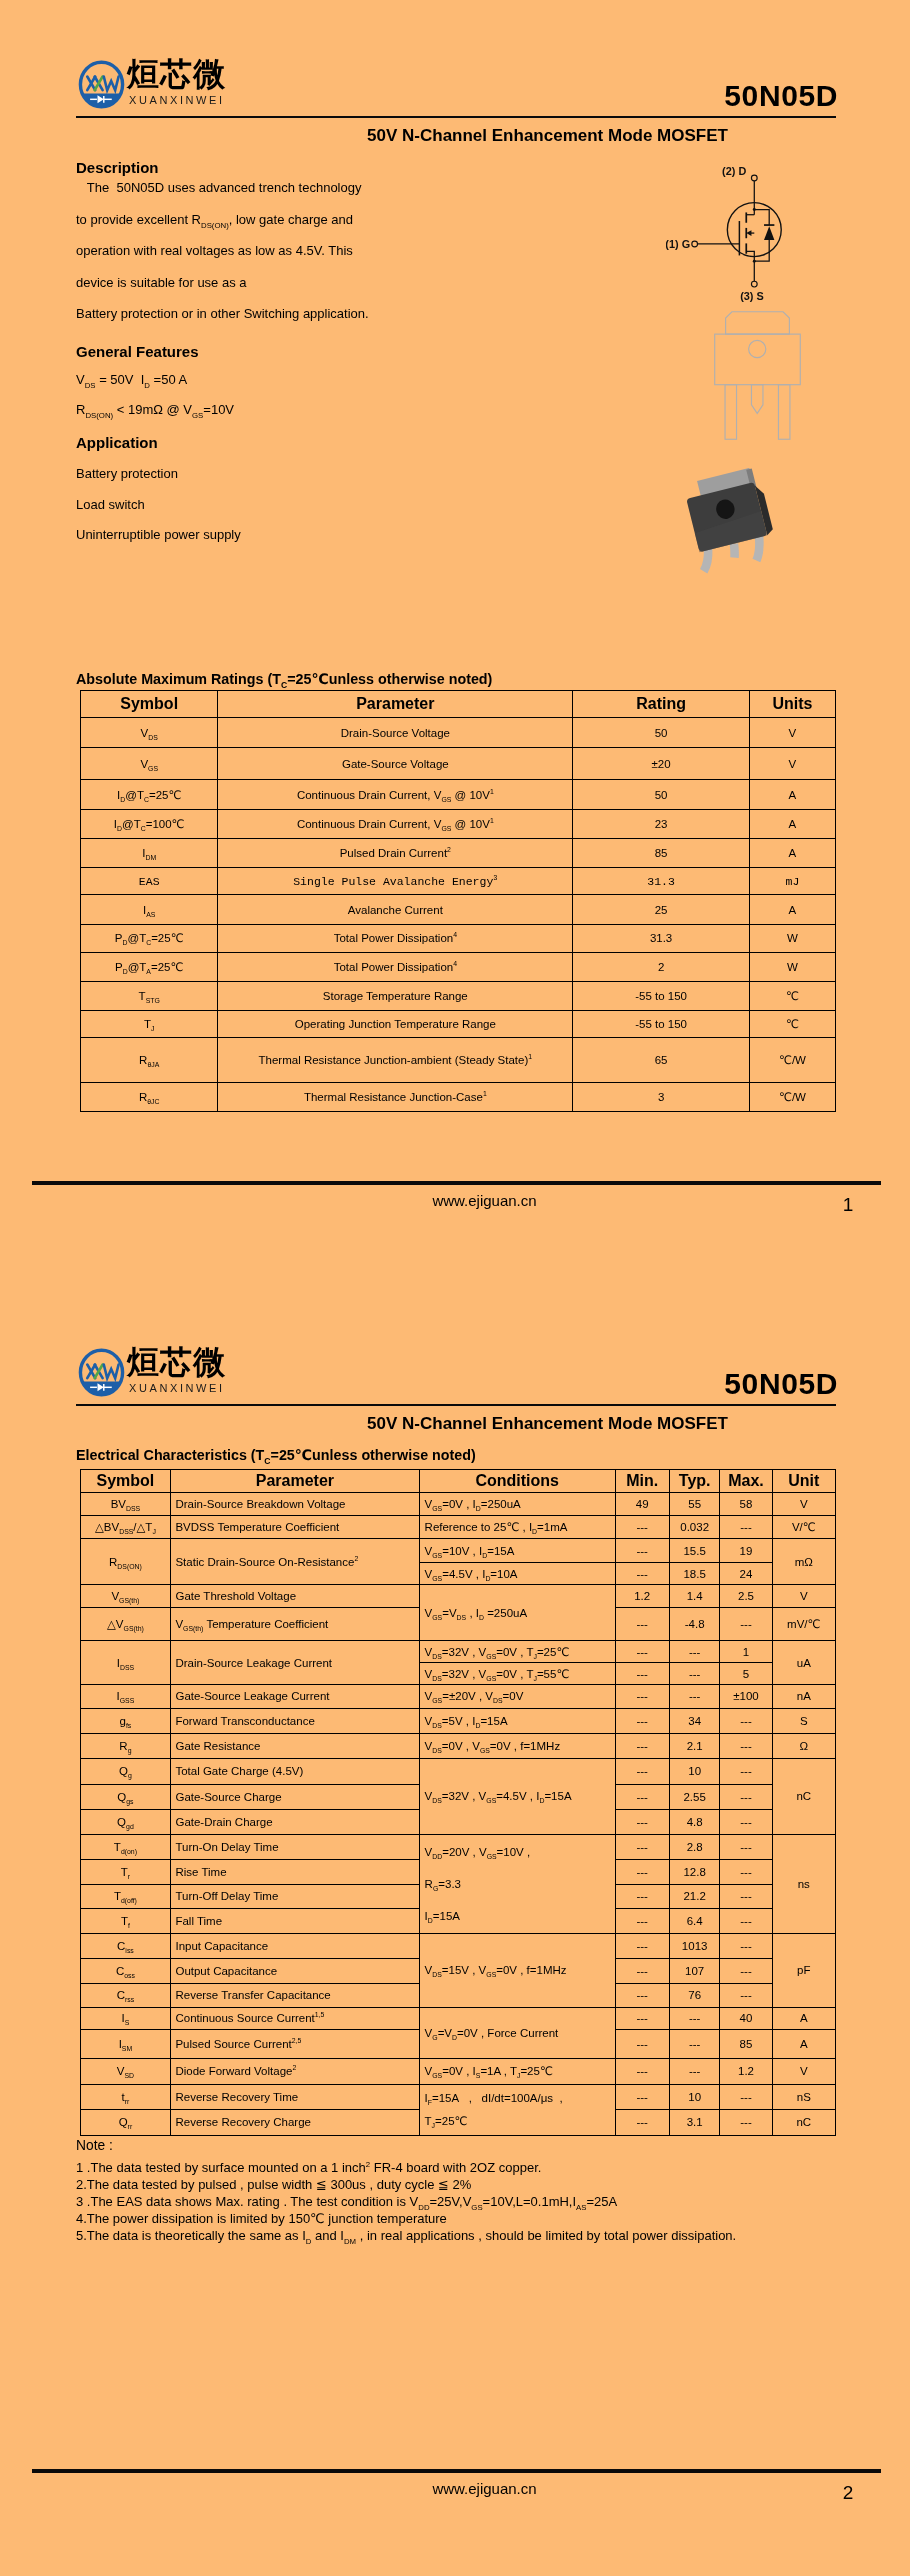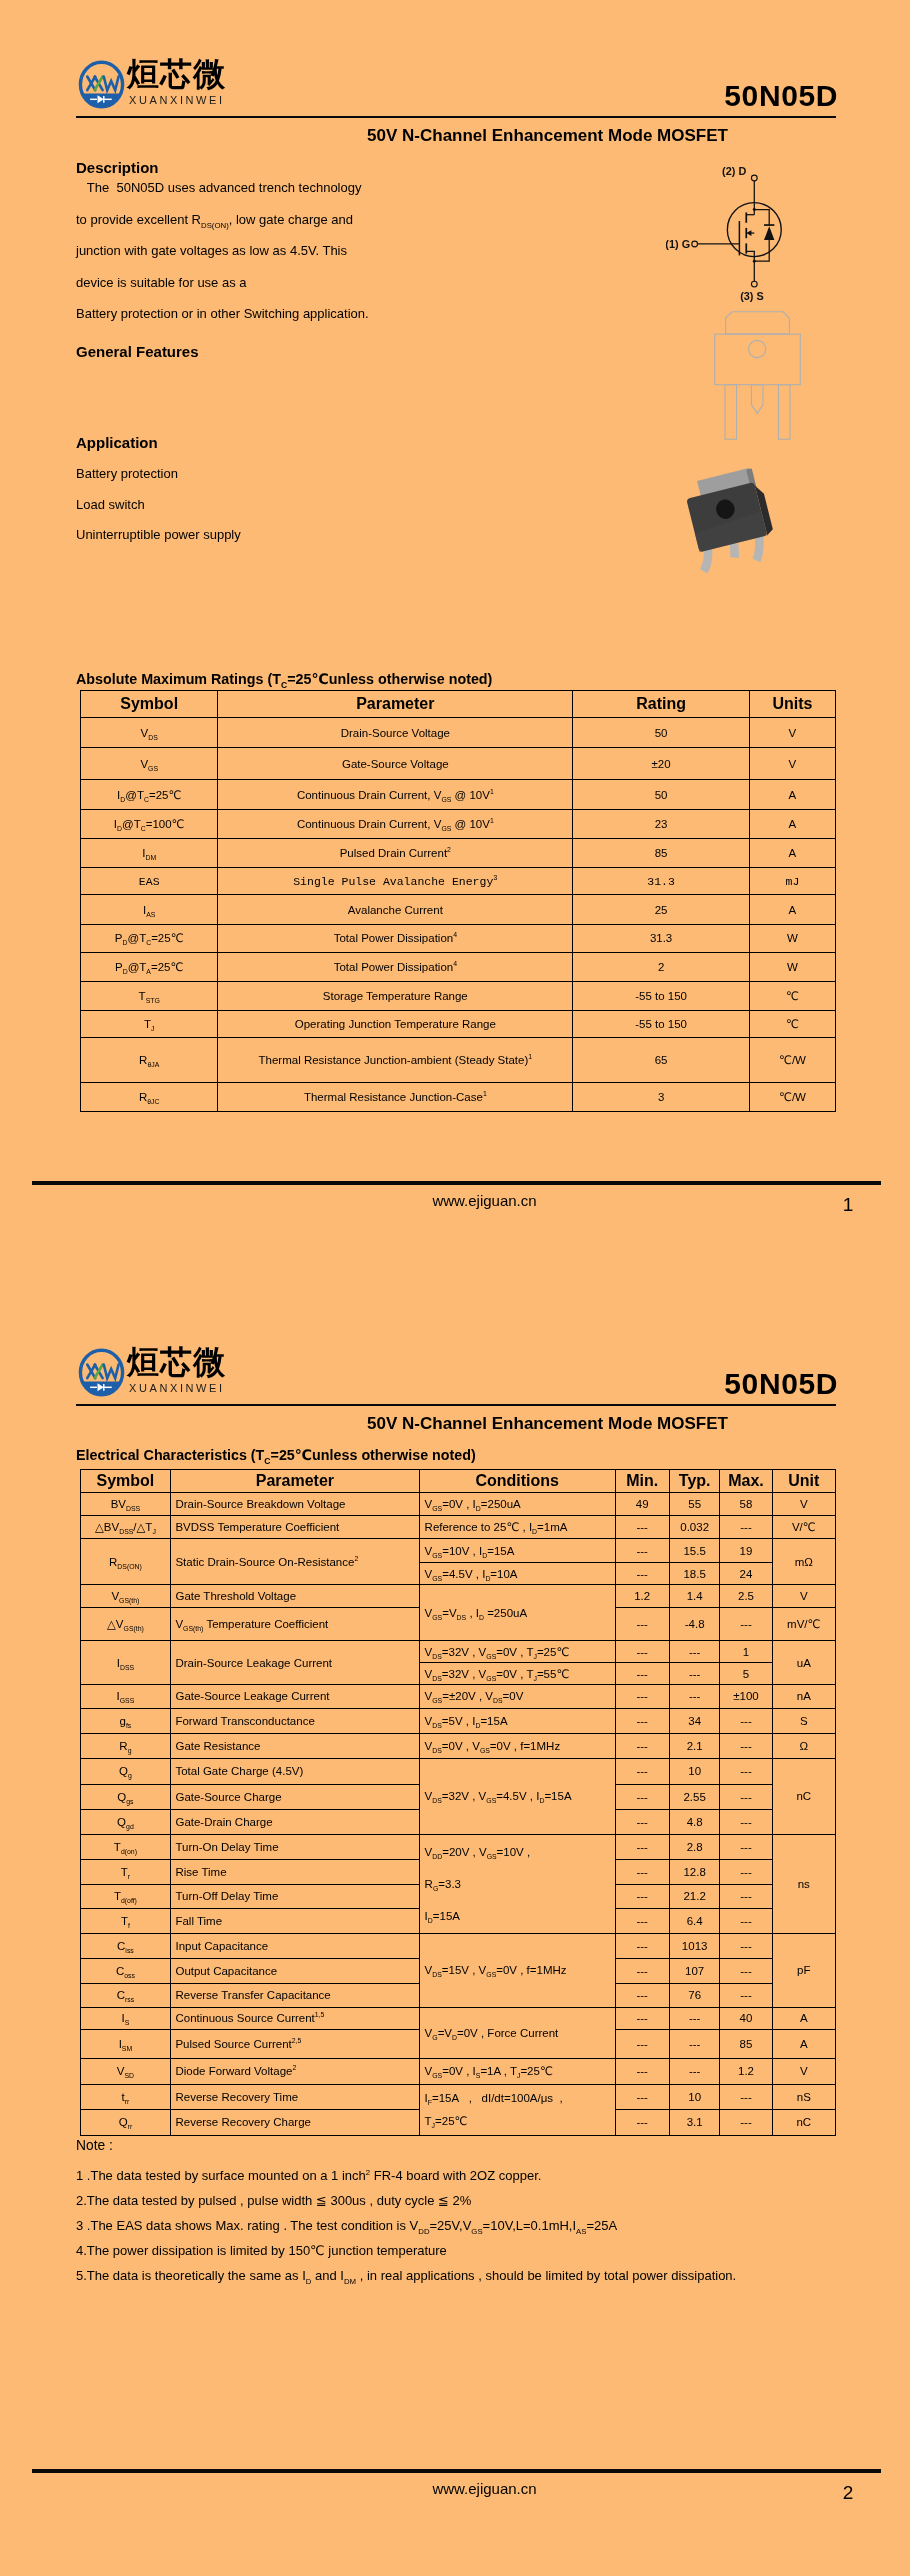--- a/index.html
+++ b/index.html
@@ -27,21 +27,21 @@
   .tablebox .ac{text-align:center;}
   .tablebox .al{text-align:left;}
   sub{font-size:60%;line-height:0;}
   sup{font-size:60%;line-height:0;vertical-align:super;}
   
   .footer-rule{left:32px;top:1181px;width:849px;height:4px;background:#0a0a0a;}
   .footer-site{left:255px;top:1192px;width:459px;text-align:center;font-size:15px;}
   .footer-page{left:831px;top:1194px;width:34px;text-align:center;font-size:19px;}
   
   .note-head{font-size:13.8px;}
-  .note-lines div{font-size:13px;line-height:17px;margin-top:8px;}
+  .note-lines div{font-size:13px;line-height:17px;}
 </style>
 </head>
 <body>
 
 <div class="page">
 
   <div class="abs" style="left:78px;top:60px;width:47px;height:49px;">
     <svg width="47" height="49" viewBox="0 0 82 86">
       <ellipse cx="41" cy="43" rx="37" ry="39" fill="none" stroke="#1d5fa8" stroke-width="6"></ellipse>
       <path d="M9,59 L73,59 A37,39 0 0 1 41,82 A37,39 0 0 1 9,59 Z" fill="#1d5fa8"></path>
@@ -63,26 +63,30 @@
   <div class="abs logo-cn">烜芯微</div>
   <div class="abs logo-en">XUANXINWEI</div>
   <div class="abs part-number">50N05D</div>
   <div class="abs header-rule"></div>
   <div class="abs subtitle">50V N-Channel Enhancement Mode MOSFET</div>
 
   <div class="abs h-section" style="left:76px;top:159px;">Description</div>
   <div class="abs bodytext desc-lines" style="left:76px;top:180px;width:516px;">
       <div>&nbsp;&nbsp;&nbsp;The&nbsp; 50N05D uses advanced trench technology</div>
       <div>to provide excellent R<sub>DS(ON)</sub>, low gate charge and</div>
-      <div>junction with gate voltages as low as 4.5V. This</div>
+      <div>operation with real voltages as low as 4.5V. This</div>
       <div>device is suitable for use as a</div>
       <div>Battery protection or in other Switching application.</div>
     </div>
 
   <div class="abs h-section" style="left:76px;top:343px;">General Features</div>
+  <div class="abs bodytext gf-lines" style="left:76px;top:372px;width:516px;">
+      <div>V<sub>DS</sub> = 50V&nbsp;&nbsp;I<sub>D</sub> =50 A</div>
+      <div>R<sub>DS(ON)</sub> &lt; 19mΩ @ V<sub>GS</sub>=10V</div>
+    </div>
 
   <div class="abs h-section" style="left:76px;top:434px;">Application</div>
   <div class="abs bodytext app-lines" style="left:76px;top:466px;width:516px;">
       <div>Battery protection</div>
       <div>Load switch</div>
       <div>Uninterruptible power supply</div>
     </div>
 
   <div class="abs" style="left:666px;top:155px;width:172px;height:155px;">
     <svg width="172" height="155" viewBox="0 0 300 270">

